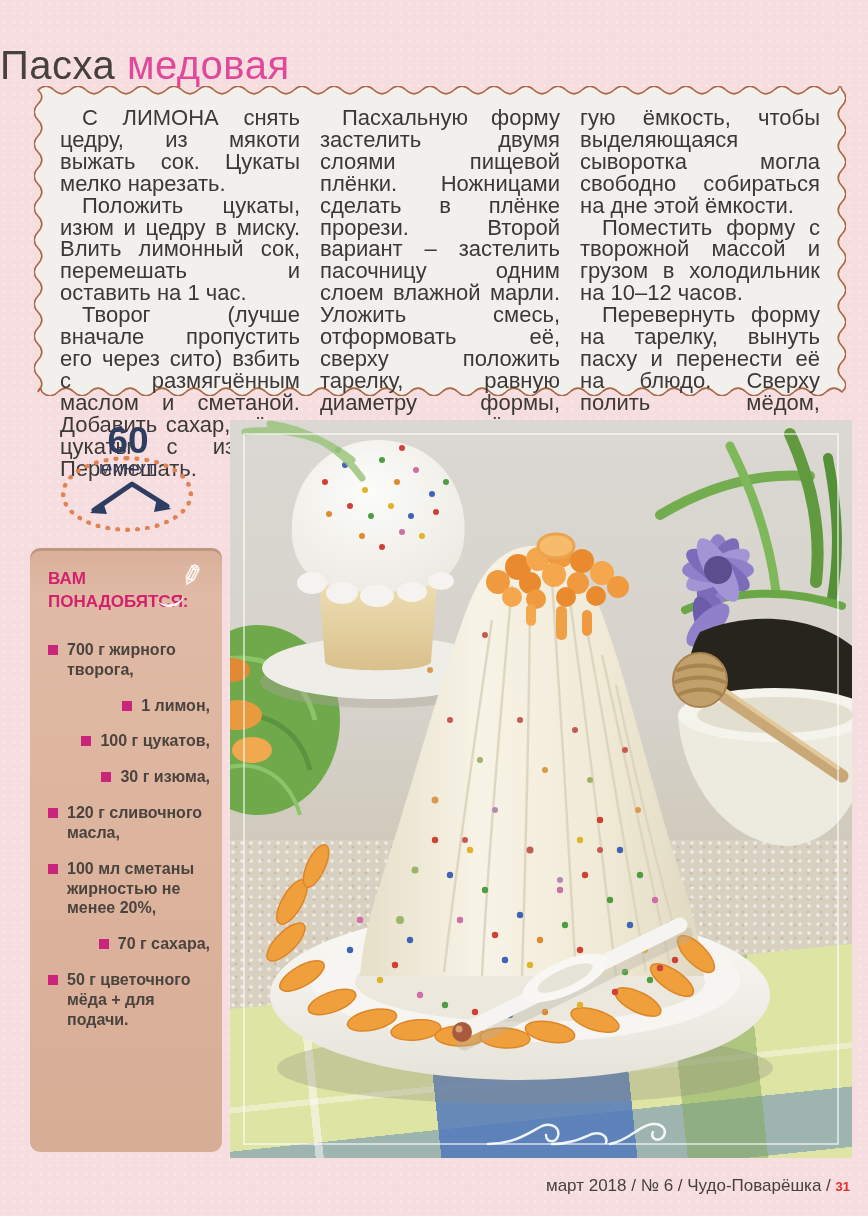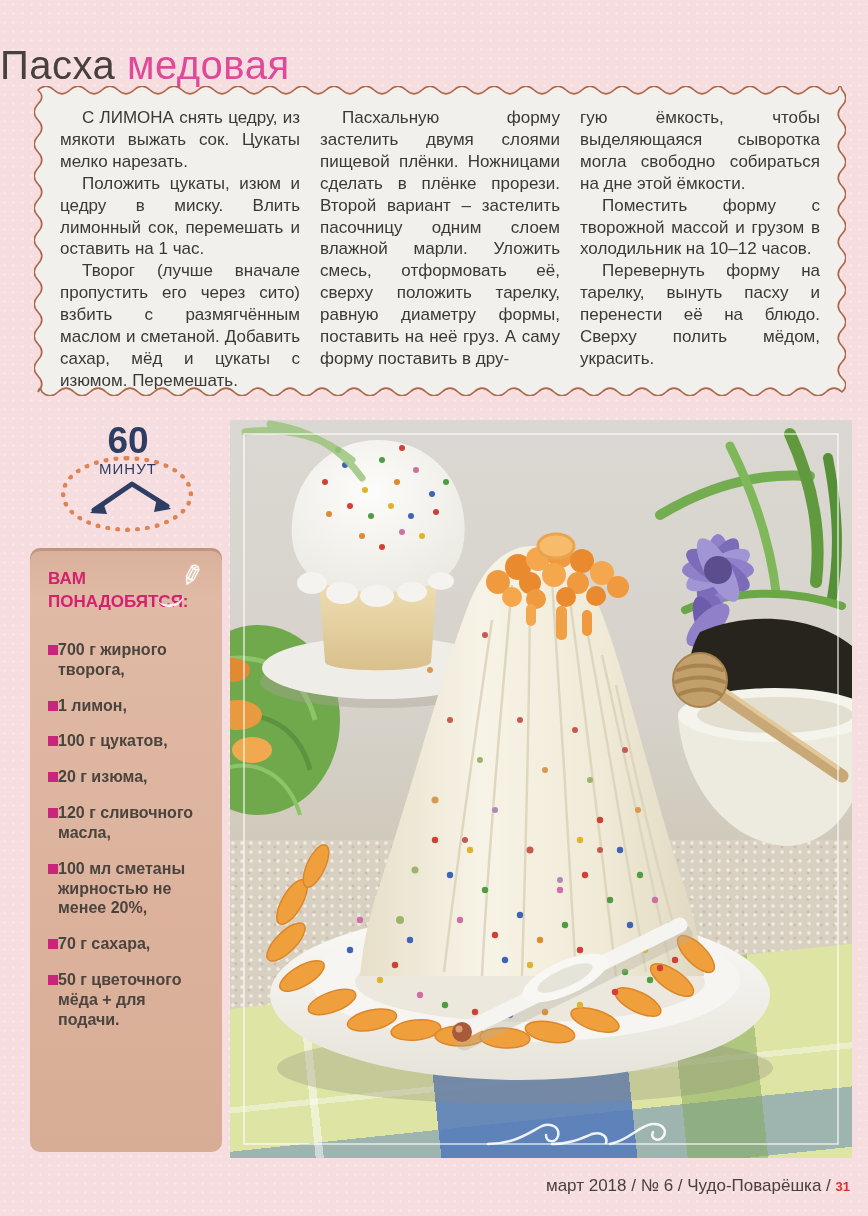--- a/index.html
+++ b/index.html
@@ -13,21 +13,21 @@
   .title{position:absolute;top:16px;left:0;width:100%;text-align:left;
     font-size:40px;letter-spacing:.5px;color:#46413d;font-weight:400;}
   .title .accent{color:#e0489a;}
 
   
   .recipe-box{position:absolute;left:34px;top:86px;width:812px;height:310px;}
   .recipe-border{position:absolute;left:0;top:0;}
   .cols{position:absolute;left:0;top:0;width:100%;height:100%;
     display:flex;gap:20px;box-sizing:border-box;padding:21px 26px 18px 26px;}
   .col{flex:1 1 0;min-width:0;}
-  .para{margin:0;font-size:17px;line-height:21.9px;color:#3c3835;
+  .para{margin:0;font-size:22px;line-height:21.9px;color:#3c3835;
     text-align:justify;text-indent:22px;}
   .para.no-indent{text-indent:0;}
 
   
   .time-badge{position:absolute;left:52px;top:422px;width:152px;height:116px;}
   .time-ellipse{position:absolute;left:9px;top:34px;width:132px;height:76px;
     border:5px dotted #e08352;border-radius:50%;box-sizing:border-box;}
   .time-num{position:relative;z-index:2;text-align:center;
     font-size:37px;font-weight:700;color:#2e3e63;line-height:38px;}
   .time-unit{position:relative;z-index:2;text-align:center;
@@ -41,21 +41,21 @@
     box-shadow:inset 0 3px 0 rgba(120,70,50,.25);}
   .ing-head{position:relative;}
   .ing-title{font-size:17px;line-height:1.35;font-weight:700;color:#d3216e;width:120px;}
   .pencil{position:absolute;right:6px;top:-8px;font-size:27px;color:#ffffff;
     display:inline-block;transform:scaleX(-1) rotate(18deg);
     text-shadow:0 0 2px rgba(255,255,255,.6);}
   .pencil-swoosh{position:absolute;right:26px;top:26px;width:26px;height:10px;
     border-bottom:3px solid #fff;border-radius:0 0 100% 100%/0 0 160% 160%;
     transform:rotate(-10deg);opacity:.9;}
   .ing-list{list-style:none;margin:26px 0 0 0;padding:0;}
-  .ing-item{display:flex;margin-bottom:16px;}
+  .ing-item{display:flex;gap:9px;margin-bottom:16px;justify-content:flex-end;}
   .ing-bullet{width:10px;height:10px;background:#c9257b;margin-top:5px;flex:0 0 auto;}
   .ing-text{font-size:16px;line-height:1.24;font-weight:700;color:#4b433e;}
 
   
   .photo{position:absolute;left:230px;top:420px;width:622px;height:738px;margin:0;
     overflow:hidden;
     background:linear-gradient(180deg,#dbd8d3 0%,#d6d2ca 40%,#cfc8b8 62%,#d3ccbd 100%);}
   .mat{position:absolute;left:0;top:420px;width:622px;height:318px;
     background-color:#d8d0c0;
     background-image:radial-gradient(circle at 3px 3px,rgba(255,255,255,.55) 0 1.4px,transparent 2.2px),
@@ -129,21 +129,21 @@
       <li class="ing-item">
           <span class="ing-bullet"></span>
           <span class="ing-text">1 лимон,</span>
         </li>
       <li class="ing-item">
           <span class="ing-bullet"></span>
           <span class="ing-text">100 г цукатов,</span>
         </li>
       <li class="ing-item">
           <span class="ing-bullet"></span>
-          <span class="ing-text">20 г изюма,</span>
+          <span class="ing-text">30 г изюма,</span>
         </li>
       <li class="ing-item">
           <span class="ing-bullet"></span>
           <span class="ing-text">120 г сливочного масла,</span>
         </li>
       <li class="ing-item">
           <span class="ing-bullet"></span>
           <span class="ing-text">100 мл сметаны жирностью не менее 20%,</span>
         </li>
       <li class="ing-item">

